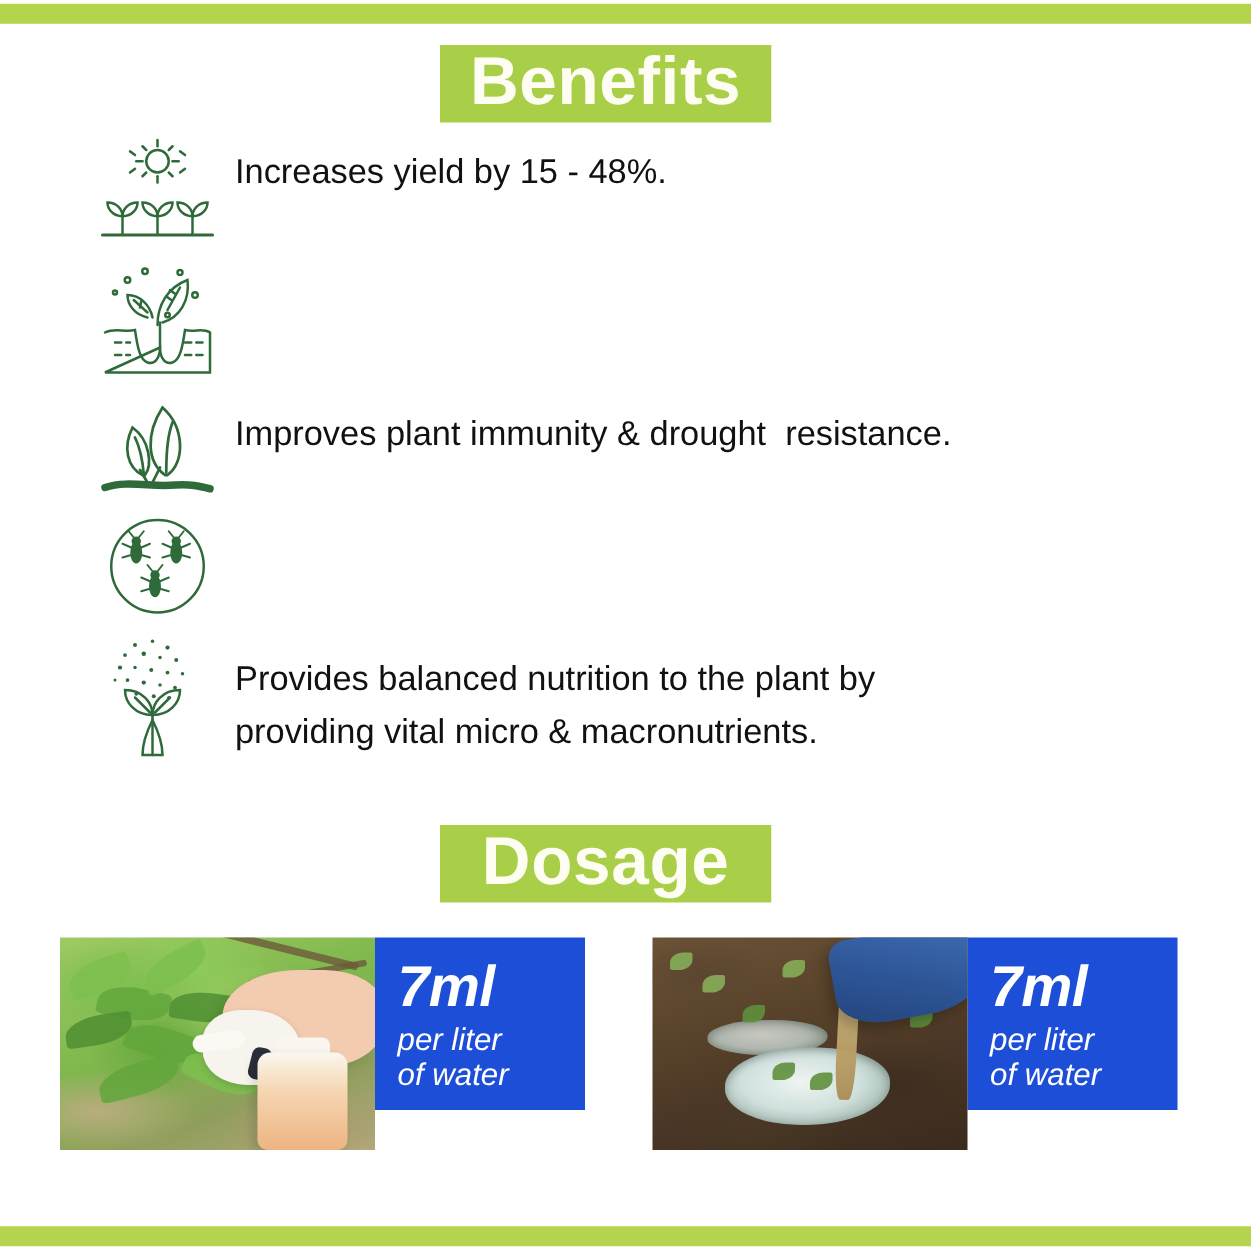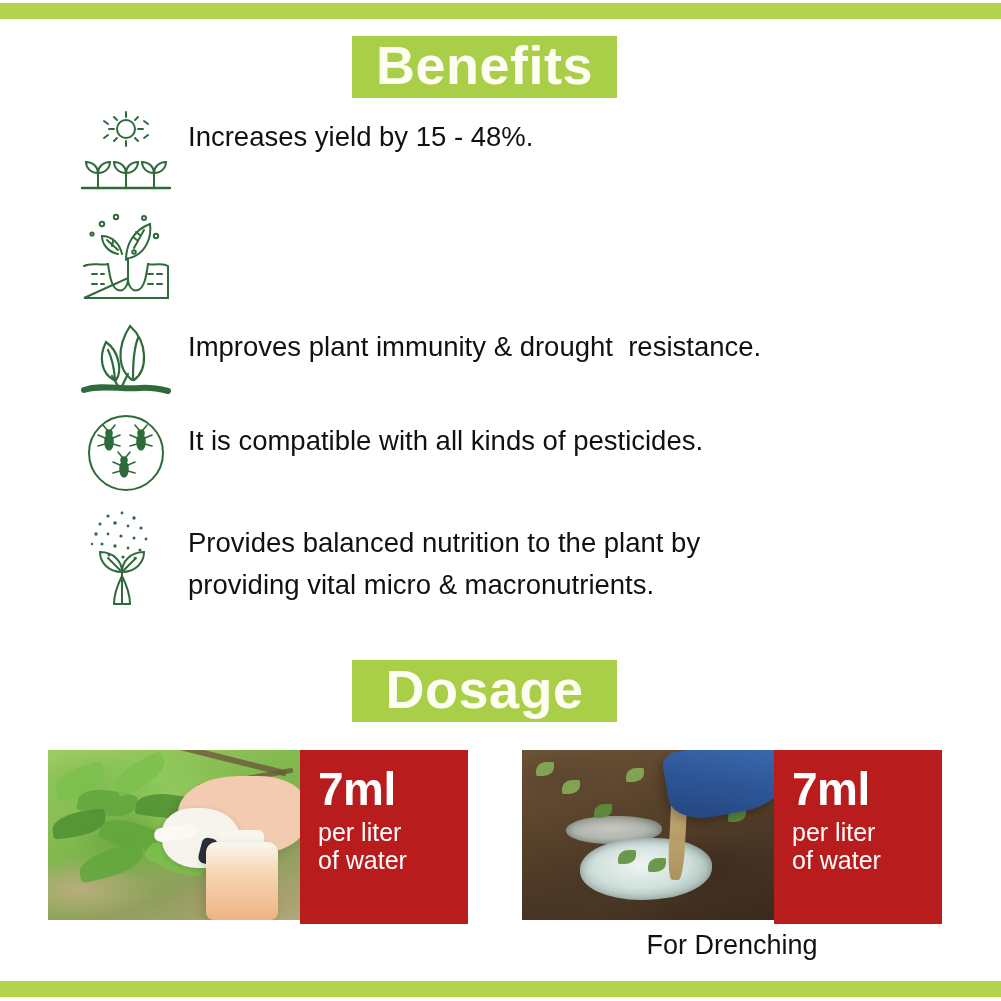--- a/index.html
+++ b/index.html
@@ -107,25 +107,26 @@
   #dose-card-drench { left: 522px; top: 750px; }
 
   .dose-photo {
     width: 252px;
     height: 170px;
     position: relative;
     overflow: hidden;
   }
   .dose-panel {
     width: 168px;
-    height: 174px;
-    background: #b91c1c;
+    height: 138px;
+    background: #1d4ed8;
     color: #ffffff;
     box-sizing: border-box;
     padding: 16px 0 0 18px;
+    font-style: italic;
   }
   .dose-amount {
     font-size: 46px;
     font-weight: bold;
     line-height: 1;
     letter-spacing: -0.5px;
   }
   .dose-sub {
     font-size: 25px;
     line-height: 1.12;
@@ -402,21 +403,20 @@
               <line x1="-2" y1="-8" x2="-6" y2="-13"></line>
               <line x1="2" y1="-8" x2="6" y2="-13"></line>
               <line x1="-4" y1="0" x2="-11" y2="-3"></line>
               <line x1="4" y1="0" x2="11" y2="-3"></line>
               <line x1="-4" y1="6" x2="-11" y2="8"></line>
               <line x1="4" y1="6" x2="11" y2="8"></line>
             </g>
           </g>
         </svg>
       </div>
-      <div class="benefit-text">It is compatible with all kinds of pesticides.</div>
     </div>
 
     <div class="benefit-row r5">
       <div class="benefit-icon">
         <svg width="96" height="100" viewBox="0 0 96 100" fill="none" stroke="#2f6b3a" stroke-width="2" stroke-linecap="round">
           <g fill="#2f6b3a" stroke="none">
             <circle cx="30" cy="8" r="1.6"></circle>
               <circle cx="44" cy="5" r="1.4"></circle>
             <circle cx="56" cy="10" r="1.7"></circle>
               <circle cx="22" cy="16" r="1.5"></circle>
@@ -496,16 +496,15 @@
       <div class="seedling" style="left:206px; top:58px;"></div>
       <div class="pour"></div>
       <div class="bucket"></div>
     </div>
     <div class="dose-panel">
       <div class="dose-amount">7ml</div>
       <div class="dose-sub">per liter
 of water</div>
     </div>
   </div>
-  <div class="dose-caption" id="dose-caption-drench">For Drenching</div>
 
   <div class="stripe bottom"></div>
 </div>
 
 </body></html>

